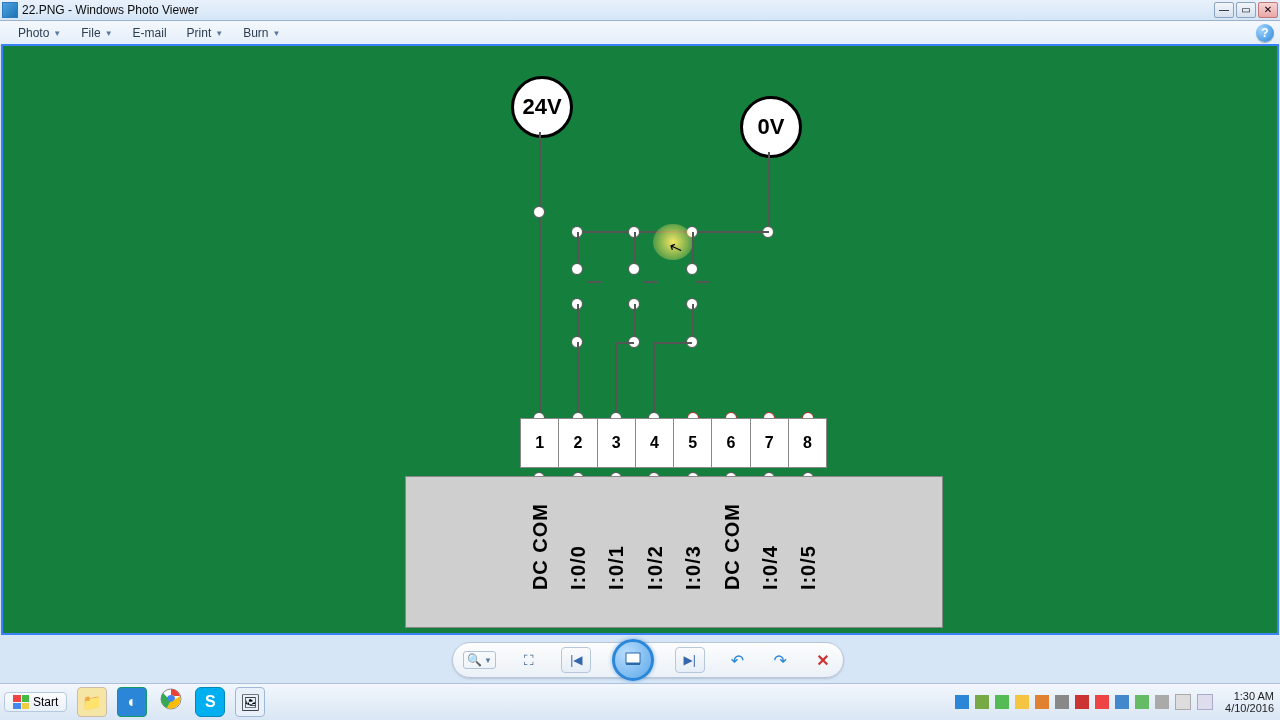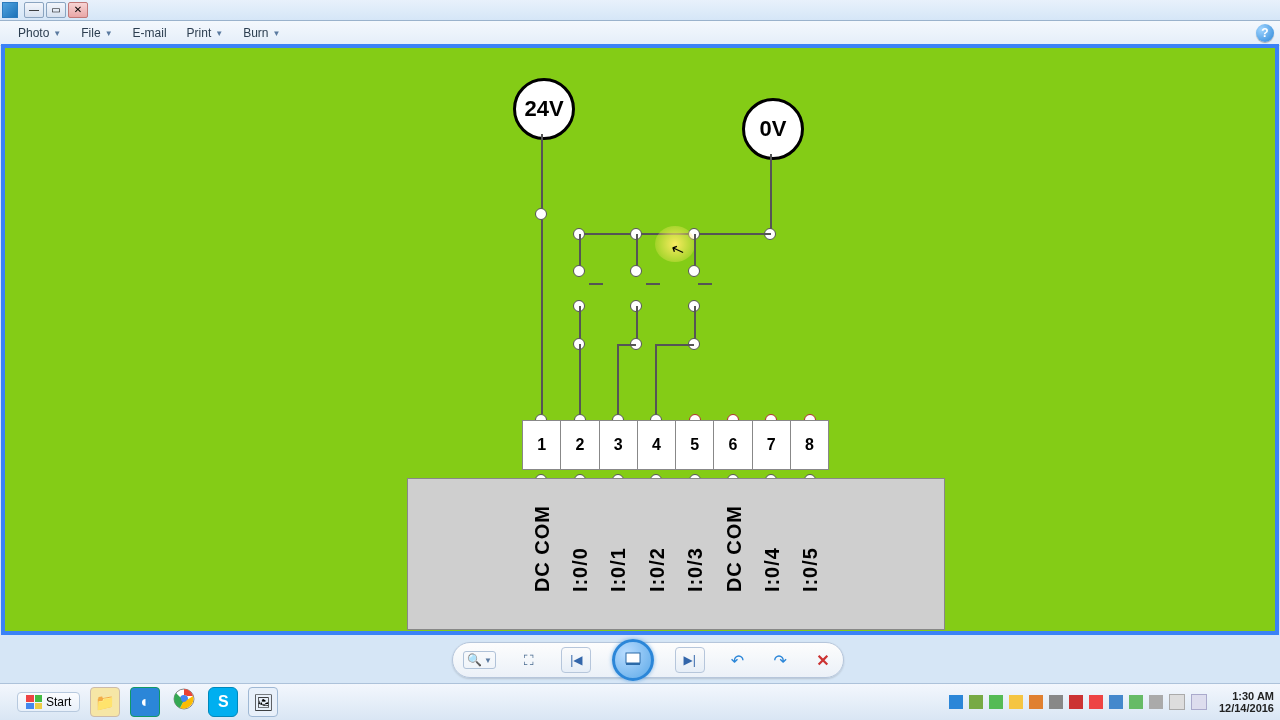--- a/index.html
+++ b/index.html
@@ -14,21 +14,21 @@
   .win-btn span { line-height:1; }
   .win-btn.close { background:linear-gradient(#f7d4d4,#e9a7a7); border-color:#c07878; }
 
   
   .menubar { height:24px; background:linear-gradient(#f4f8fd,#e4eef9); border-bottom:1px solid #c6d6e8; display:flex; align-items:center; padding:0 8px; position:relative; }
   .menu { padding:0 10px; display:flex; align-items:center; gap:4px; color:#2c3e50; cursor:default; }
   .menu .caret { font-size:8px; color:#5a7aa0; }
   .help-icon { position:absolute; right:6px; top:3px; width:18px; height:18px; border-radius:50%; background:radial-gradient(circle at 30% 30%, #9fd4ff, #2b86d8); color:#fff; display:flex; align-items:center; justify-content:center; font-size:12px; font-weight:bold; box-shadow:0 1px 1px rgba(0,0,0,.3); }
 
   
-  .viewer { position:absolute; top:44px; left:1px; right:1px; bottom:85px; background:#84cc16; border:4px solid #3b82f6; }
+  .viewer { position:absolute; top:44px; left:1px; right:1px; bottom:85px; background:#15803d; border:2px solid #3b82f6; }
 
   
   .diagram { position:absolute; left:400px; top:30px; width:540px; height:555px; }
   .label-circle { position:absolute; border:3px solid #000; border-radius:50%; display:flex; align-items:center; justify-content:center; font-family: Arial, sans-serif; font-weight:900; background:#fff; }
   .l24v { width:56px; height:56px; left:108px; top:0; font-size:22px; }
   .l0v  { width:56px; height:56px; left:337px; top:20px; font-size:22px; }
 
   .wire { position:absolute; background:#555; }
   .wv { width:1.5px; }
   .wh { height:1.5px; }
@@ -60,35 +60,36 @@
   .toolbar { position:absolute; left:452px; bottom:42px; width:370px; height:34px; background:linear-gradient(#fdfdfd,#ebf1f8); border:1px solid #b6c6db; border-radius:18px; display:flex; align-items:center; justify-content:space-between; padding:0 10px; box-shadow:0 1px 2px rgba(0,0,0,.15); }
   .tb-btn { width:20px; height:20px; display:flex; align-items:center; justify-content:center; color:#4a6b90; font-size:14px; }
   .tb-zoom { display:flex; align-items:center; gap:2px; border:1px solid #b0c2d8; border-radius:3px; padding:1px 3px; }
   .tb-nav { width:28px; height:24px; border:1px solid #b6c6db; border-radius:4px; background:linear-gradient(#fbfbfb,#e6eef7); display:flex; align-items:center; justify-content:center; color:#3366aa; font-size:12px; }
   .tb-play { width:36px; height:36px; border-radius:50%; border:3px solid #2b86d8; background:radial-gradient(circle at 30% 30%, #b8dcff, #5ca9e8); display:flex; align-items:center; justify-content:center; margin:0 -2px; box-shadow:0 0 4px rgba(43,134,216,.6); }
   .tb-rot { color:#2b86d8; font-size:16px; }
   .tb-del { color:#cc3333; font-size:16px; font-weight:bold; }
 
   
   .taskbar { position:absolute; left:0; right:0; bottom:0; height:36px; background:linear-gradient(#f3f7fd,#d9e6f4); border-top:1px solid #adc2da; display:flex; align-items:center; }
-  .start { display:flex; align-items:center; gap:4px; padding:2px 8px; margin-left:17px; border:1px solid #b7c9de; border-radius:4px; background:linear-gradient(#fbfcfe,#e8f0fa); }
+  .start { display:flex; align-items:center; gap:4px; padding:2px 8px; margin-left:4px; border:1px solid #b7c9de; border-radius:4px; background:linear-gradient(#fbfcfe,#e8f0fa); }
   .start .flag { width:16px; height:14px; display:grid; grid-template-columns:1fr 1fr; grid-template-rows:1fr 1fr; gap:1px; }
   .start .flag span:nth-child(1){background:#e44;} .start .flag span:nth-child(2){background:#4b4;}
   .start .flag span:nth-child(3){background:#48e;} .start .flag span:nth-child(4){background:#ec4;}
   .tb-icons { display:flex; gap:10px; margin-left:10px; }
   .tb-icon { width:28px; height:28px; border-radius:4px; display:flex; align-items:center; justify-content:center; font-size:16px; }
-  .tray { margin-left:auto; display:flex; align-items:center; gap:6px; padding-right:6px;font-weight:bold; }
+  .tray { margin-left:auto; display:flex; align-items:center; gap:6px; padding-right:6px; }
   .tray .ic { width:14px; height:14px; }
   .clock { text-align:right; font-size:11px; line-height:12px; color:#222; margin-left:6px; }
 </style>
 </head>
 <body>
 
 <div class="titlebar">
   <div class="app-icon"></div>
+  <div class="title">22.PNG - Windows Photo Viewer</div>
   <div class="win-btns">
     <div class="win-btn">
         <span>—</span>
       </div>
     <div class="win-btn">
         <span>▭</span>
       </div>
     <div class="win-btn close">
         <span>✕</span>
       </div>
@@ -343,16 +344,16 @@
     <div class="ic" style="background:#888;"></div>
     <div class="ic" style="background:#c33;"></div>
     <div class="ic" style="background:#e44;"></div>
     <div class="ic" style="background:#48c;"></div>
     <div class="ic" style="background:#6b6;"></div>
     <div class="ic" style="background:#aaa;"></div>
     <div class="ic" style="background:#ddd;border:1px solid #aaa;"></div>
     <div class="ic" style="background:#dde;border:1px solid #aac;"></div>
     <div class="clock">
       <div>1:30 AM</div>
-      <div>12/14/2016</div>
+      <div>4/10/2016</div>
     </div>
   </div>
 </div>
 
 </body></html>

